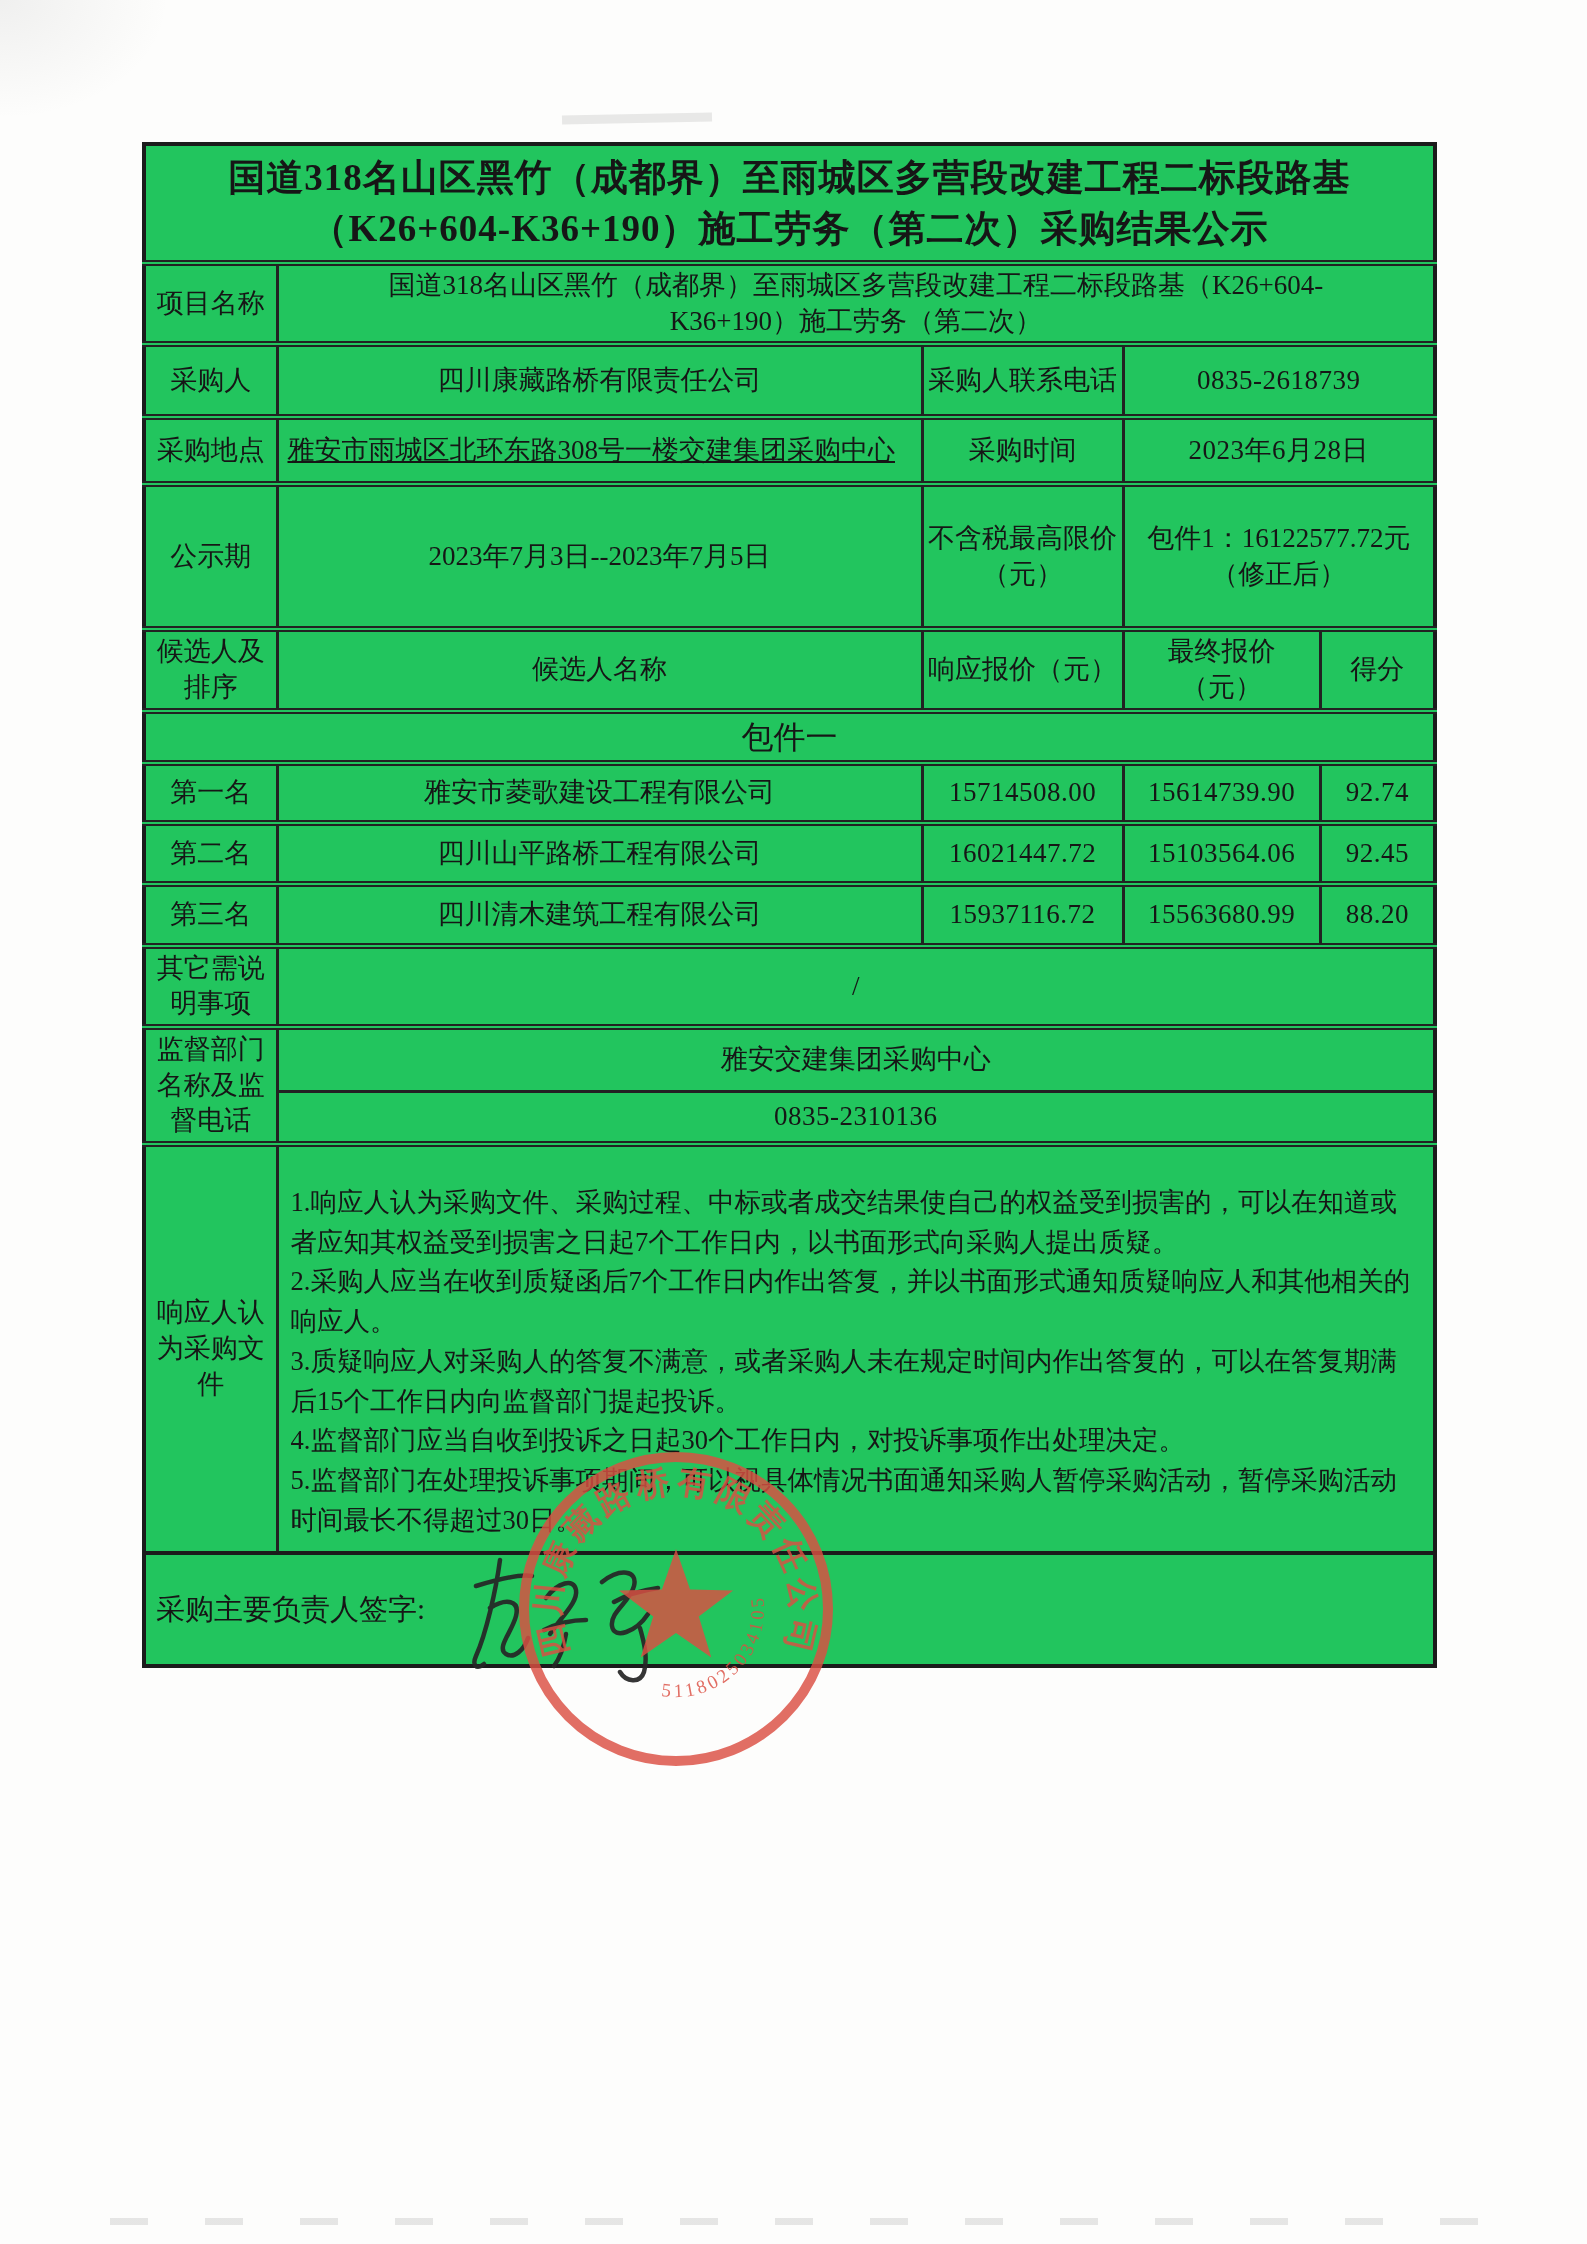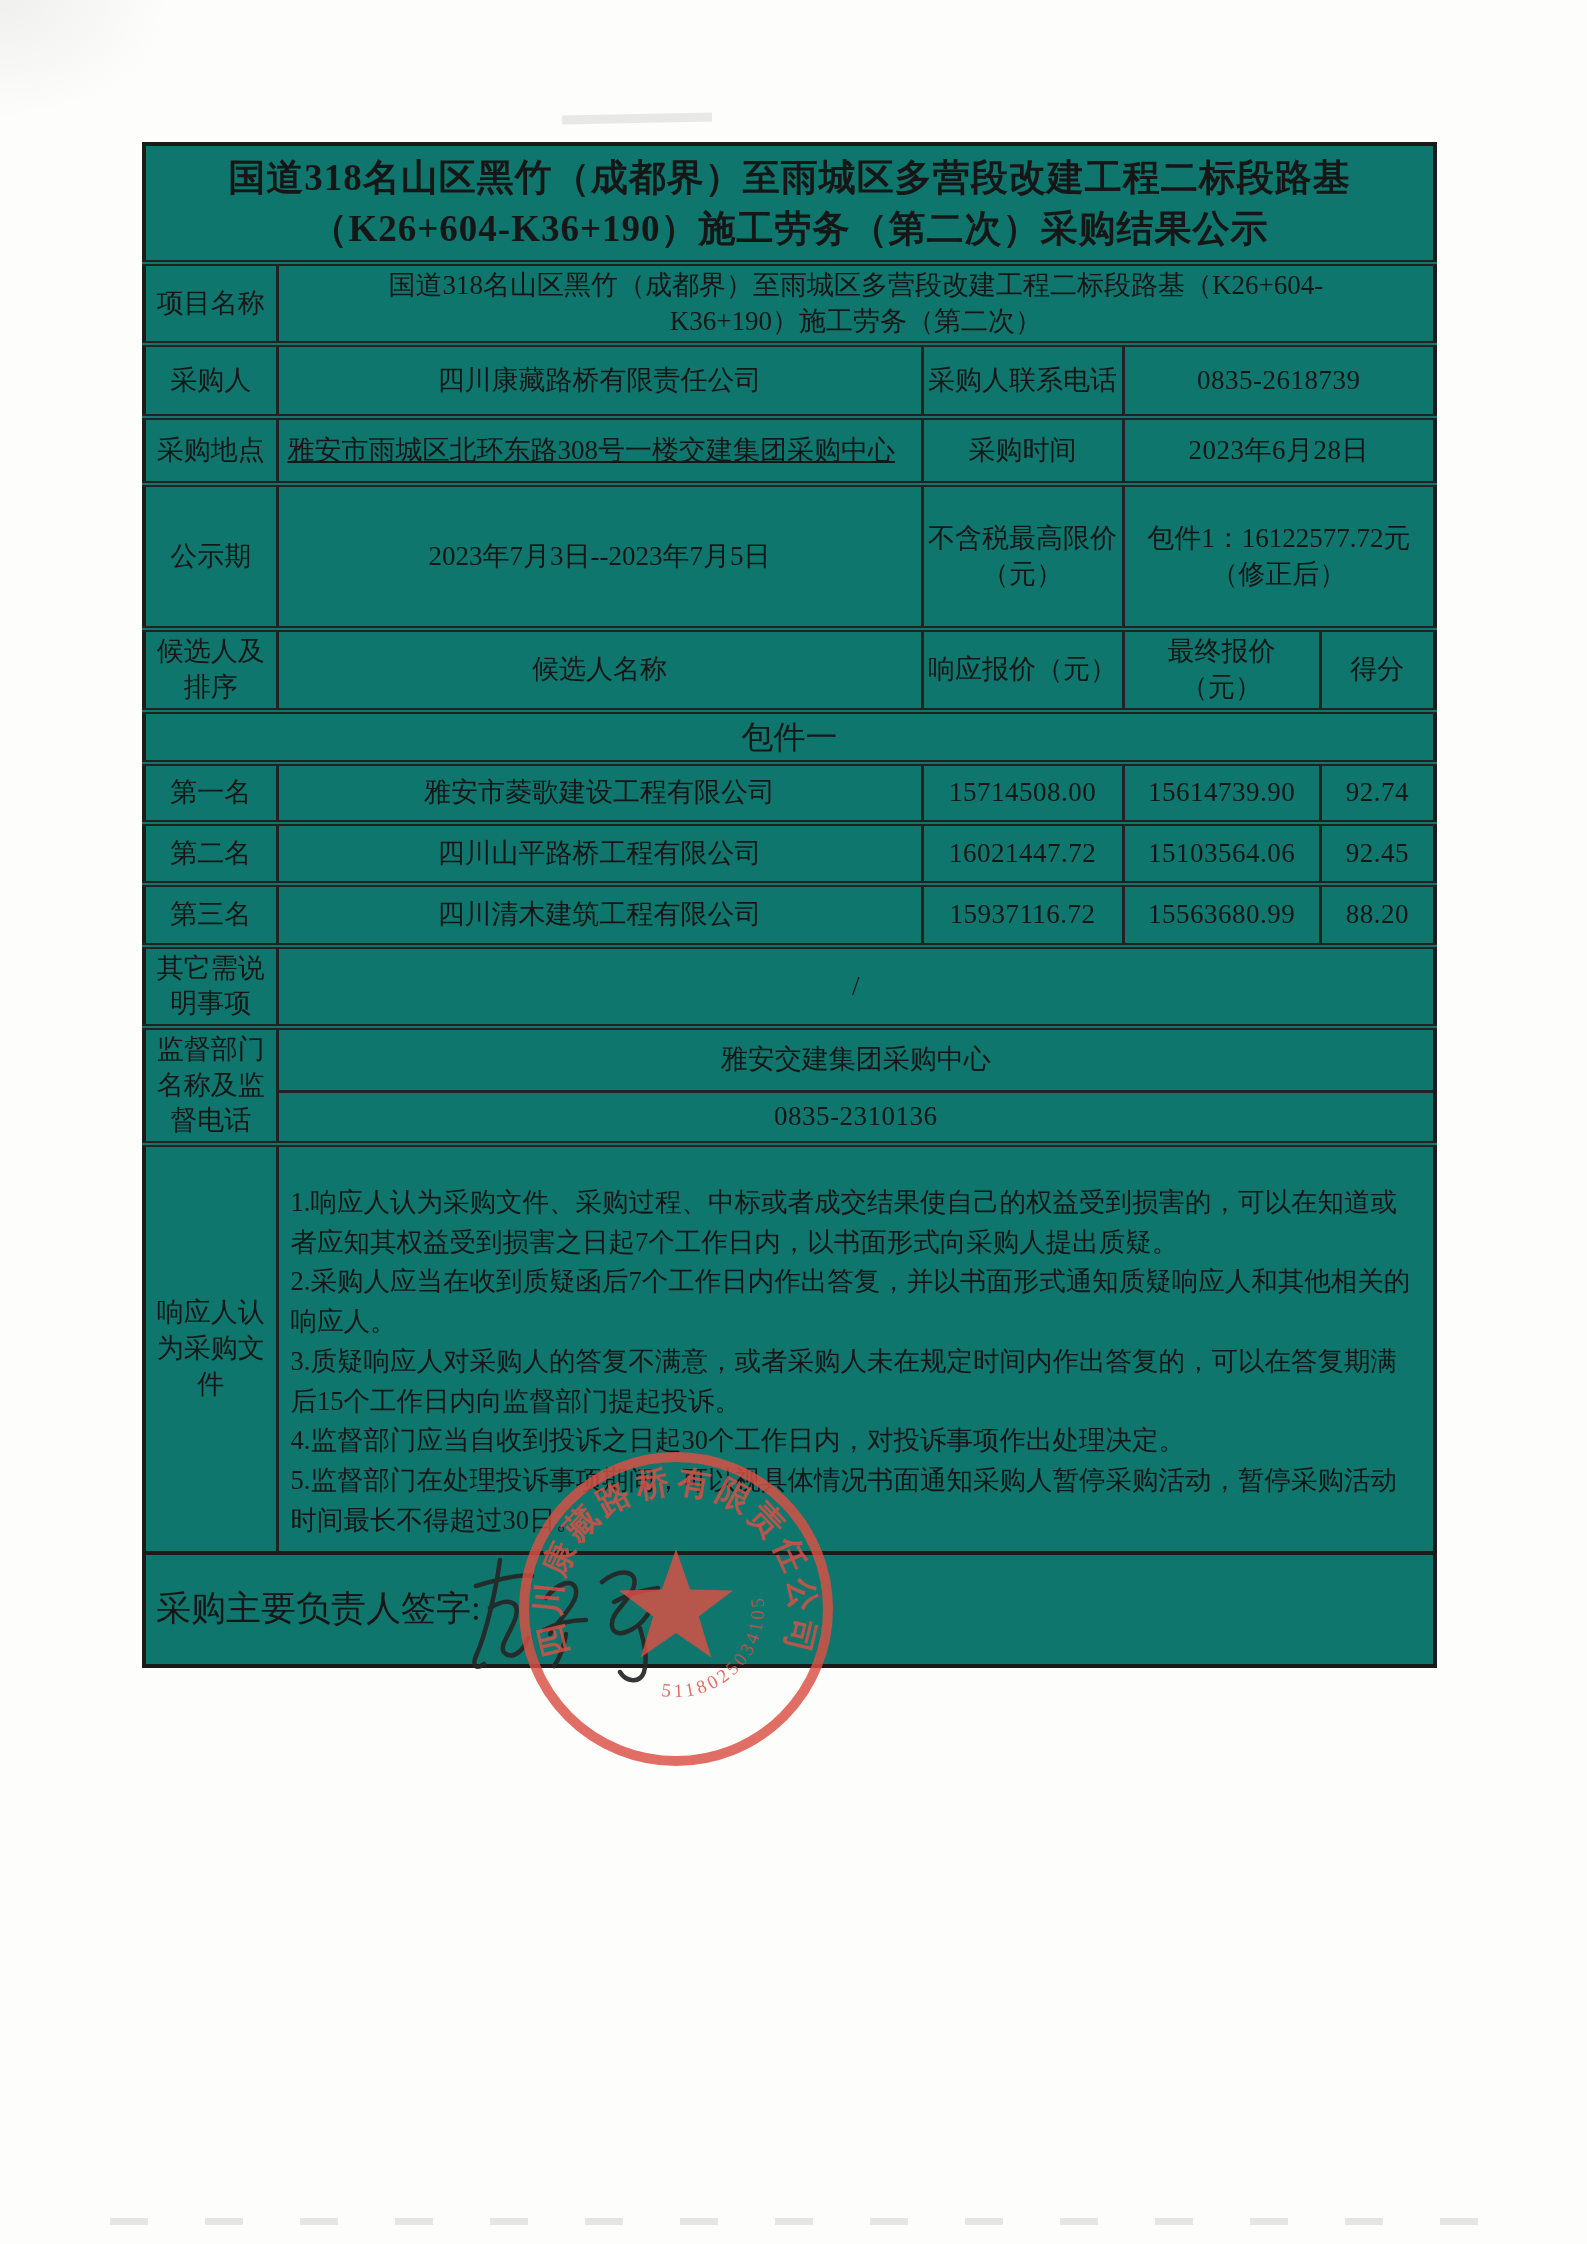--- a/index.html
+++ b/index.html
@@ -11,21 +11,21 @@
     overflow:hidden;
   }
   .page{position:absolute;inset:0;}
   
   table.doc{
     position:absolute;left:142px;top:142px;
     width:1291px;
     border-collapse:collapse;
     table-layout:fixed;
     border:4px solid #1b1b1b;
-    background:#0f766e;
+    background:#22c55e;
   }
   td{
     border:3px solid #222;
     padding:2px 22px;
     text-align:center;
     vertical-align:middle;
     font-size:27px;
     line-height:1.32;
     word-break:break-all;
     color:#161616;
@@ -44,21 +44,21 @@
   td.num{letter-spacing:0.5px;}
   tr.pkg td{font-size:32px;}
   td.objection-cell{
     text-align:left;vertical-align:top;
     padding:36px 14px 10px 12px;
     font-size:26.5px;line-height:1.5;
   }
   td.objection-cell p{margin:0;}
   td.sign-cell{
     text-align:left;vertical-align:middle;
-    font-size:35px;padding-left:10px;
+    font-size:29px;padding-left:10px;
   }
   
   .seal{position:absolute;left:496px;top:1429px;width:360px;height:360px;opacity:.82;}
   .signature{position:absolute;left:462px;top:1538px;width:240px;height:160px;opacity:.92;}
   
   .smudge-a{position:absolute;left:562px;top:114px;width:150px;height:9px;background:#8a8a8a;opacity:.18;transform:rotate(-1.2deg);}
   .smudge-b{position:absolute;left:596px;top:158px;width:90px;height:7px;background:#9a9a9a;opacity:.15;transform:rotate(1deg);}
   .smudge-c{position:absolute;left:310px;top:305px;width:60px;height:6px;background:#aaa;opacity:.12;}
   .edge-noise{
     position:absolute;left:110px;top:2218px;width:1400px;height:7px;opacity:.14;

